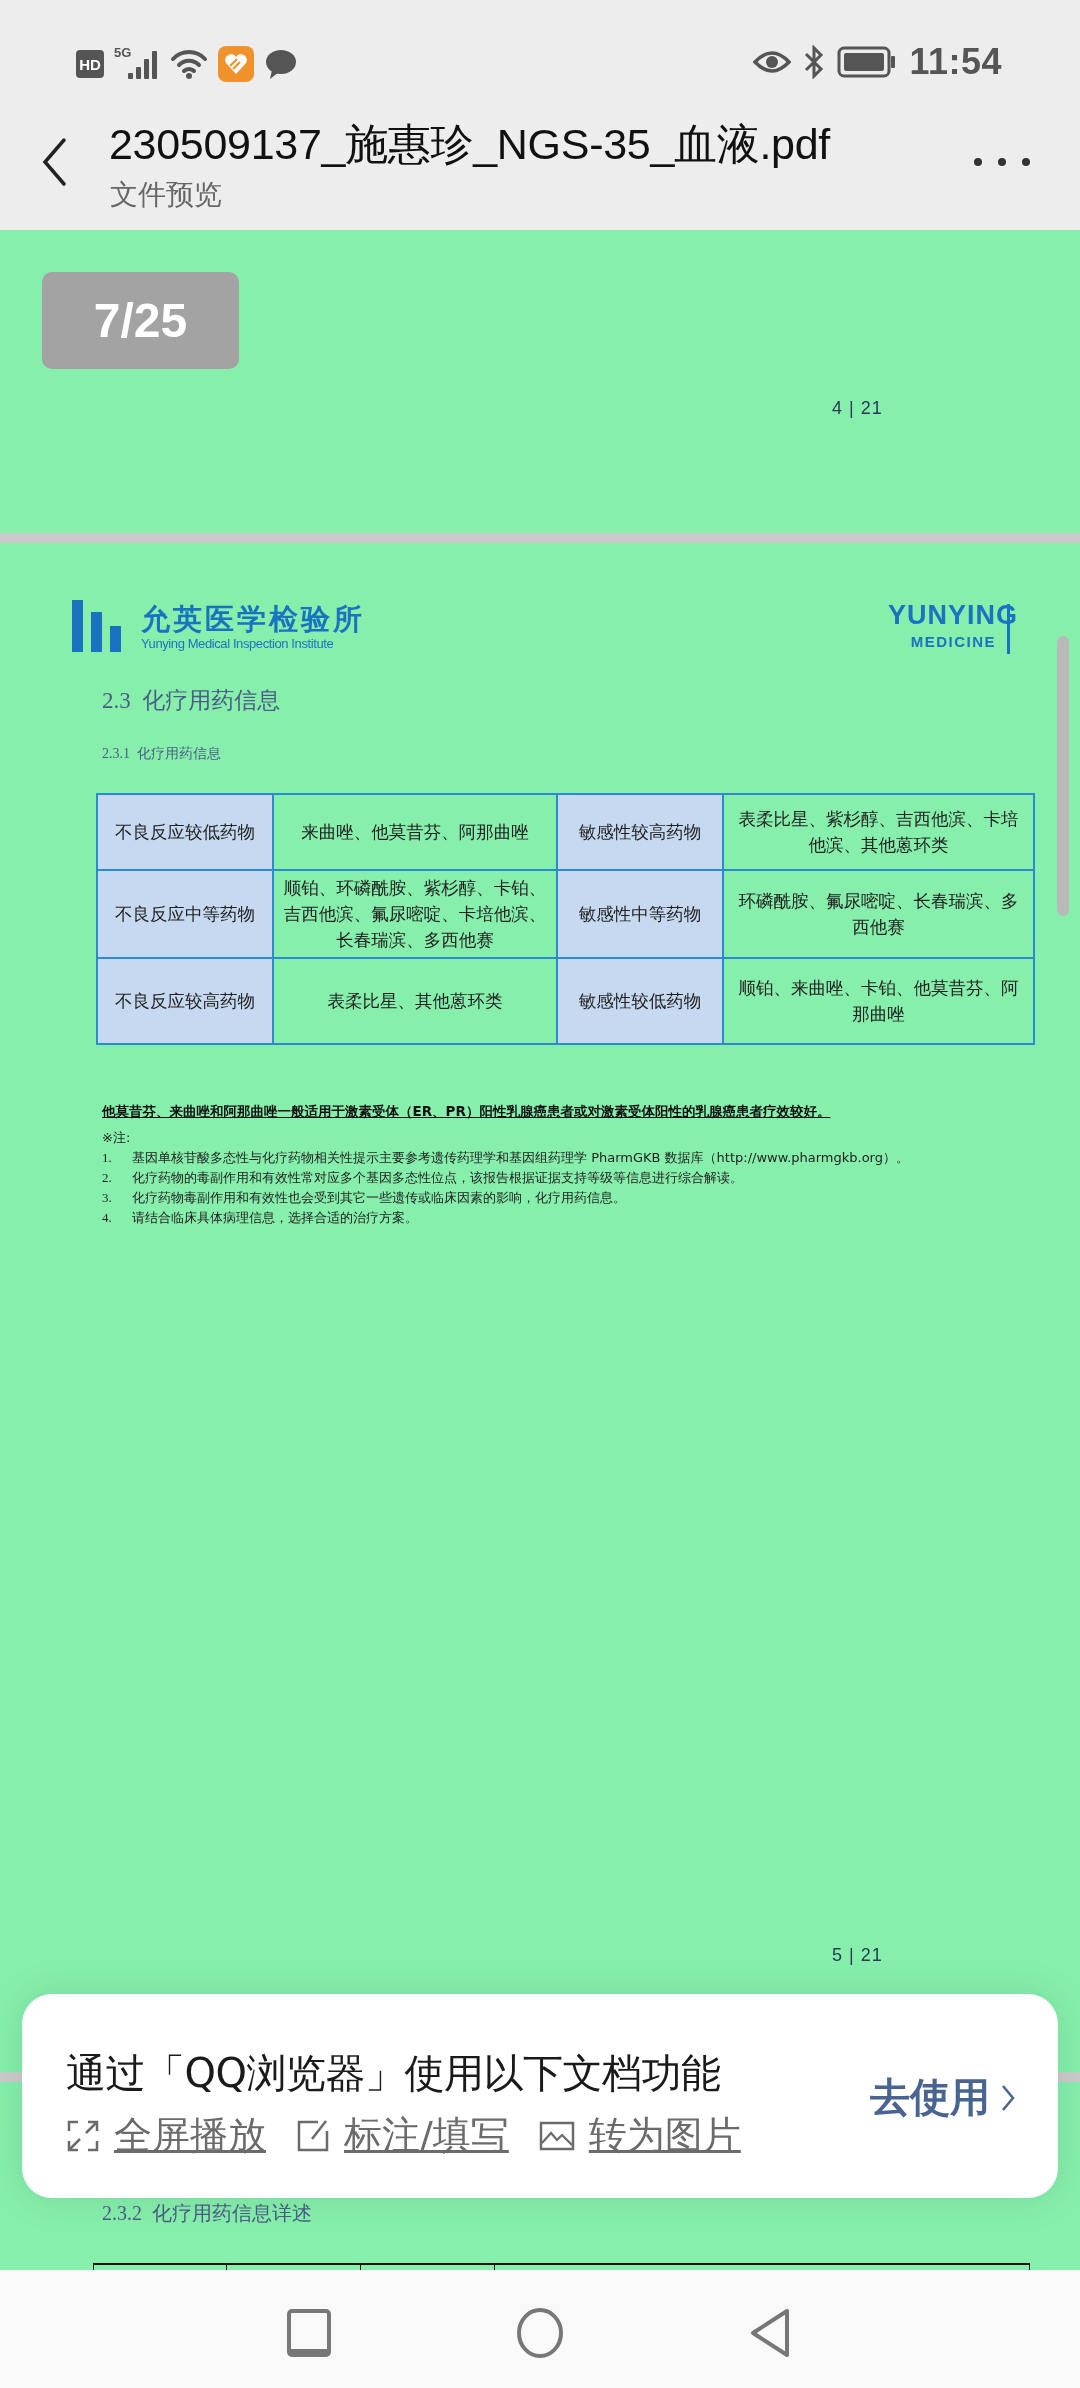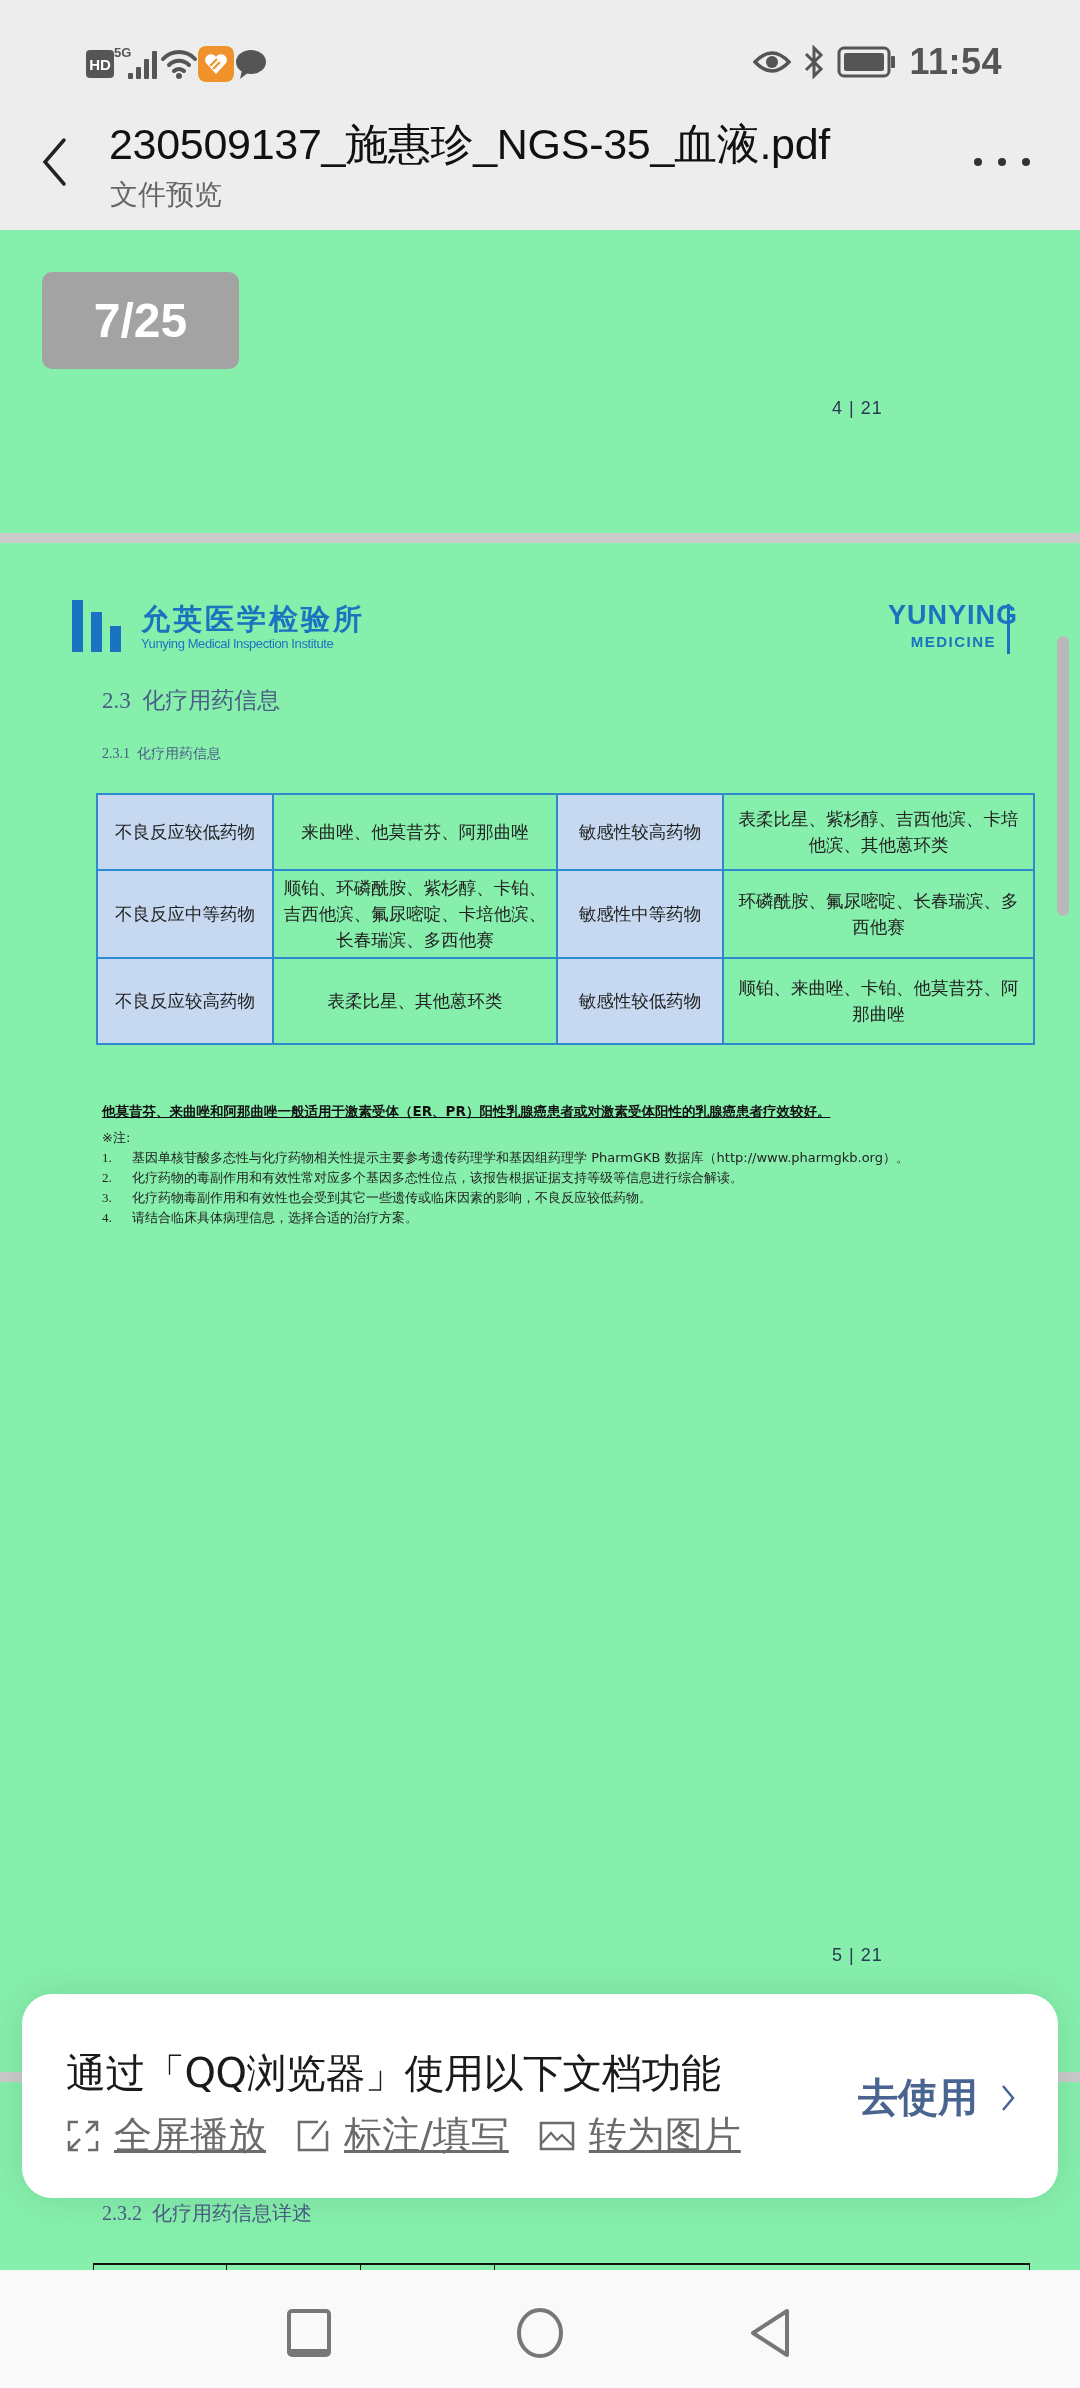--- a/index.html
+++ b/index.html
@@ -2,21 +2,21 @@
 <html><head>
 <meta charset="utf-8">
 <style>
   * { box-sizing: border-box; margin: 0; padding: 0; }
   html, body { width: 1080px; height: 2388px; overflow: hidden; background: #ffffff; }
   body { position: relative; font-family: "DejaVu Sans", "Liberation Sans", sans-serif; color: #222; }
 
   
   .topbar { position: absolute; left: 0; top: 0; width: 1080px; height: 230px; background: #ededed; }
   .status { position: absolute; left: 0; top: 0; width: 1080px; height: 120px; }
-  .st-left { position: absolute; left: 86px; top: 44px; height: 40px; display: flex; align-items: center; }
+  .st-left { position: absolute; left: 76px; top: 44px; height: 40px; display: flex; align-items: center; gap: 10px; }
   .st-right { position: absolute; right: 78px; top: 40px; height: 44px; display: flex; align-items: center; gap: 12px; }
   .hd-badge { width: 28px; height: 28px; background: #555; color: #fff; border-radius: 4px; font: bold 15px "Liberation Sans", sans-serif; display: flex; align-items: center; justify-content: center; }
   .sig { position: relative; width: 46px; height: 34px; }
   .sig .g { position: absolute; left: 0; top: -2px; font: bold 13px "Liberation Sans", sans-serif; color: #555; }
   .sig .bar { position: absolute; bottom: 2px; width: 5px; background: #555; border-radius: 1px; }
   .heart-app { width: 36px; height: 36px; border-radius: 8px; background: #f0922b; display: flex; align-items: center; justify-content: center; }
   .clock { font: bold 36px "Liberation Sans", sans-serif; color: #555; letter-spacing: 0.5px; }
 
   .back-btn { position: absolute; left: 34px; top: 132px; width: 40px; height: 60px; display: flex; align-items: center; justify-content: center; }
   .title { position: absolute; left: 109px; top: 116px; font: 43px "Liberation Sans", sans-serif; color: #111; white-space: nowrap; letter-spacing: -0.3px; }
@@ -62,21 +62,21 @@
 
   .sub-232 { position: absolute; left: 102px; top: 1970px; font-size: 20px; color: #4a5d85; }
   .tbl2-top { position: absolute; left: 93px; top: 2033px; width: 937px; height: 2px; background: #111; }
   .tbl2-col { position: absolute; top: 2033px; width: 1px; height: 10px; background: #111; }
 
   
   .sheet { position: absolute; left: 22px; top: 1994px; width: 1036px; height: 204px; background: #fff; border-radius: 30px; box-shadow: 0 0 40px rgba(0,0,0,0.10); }
   .sheet-title { position: absolute; left: 44px; top: 52px; font: 40px "DejaVu Sans", sans-serif; color: #1a1a1a; white-space: nowrap; letter-spacing: -0.5px; }
   .sheet-feats { position: absolute; left: 44px; top: 116px; display: flex; gap: 30px; }
   .feat { display: flex; align-items: center; gap: 14px; font: 38px "DejaVu Sans", sans-serif; color: #6b6b6b; white-space: nowrap; text-decoration: underline; }
-  .go-btn { position: absolute; right: 42px; top: 76px; display: flex; align-items: center; gap: 22px; font: bold 40px "DejaVu Sans", sans-serif; color: #4a6491; }
+  .go-btn { position: absolute; right: 42px; top: 76px; display: flex; align-items: center; gap: 10px; font: bold 40px "DejaVu Sans", sans-serif; color: #4a6491; }
 
   
   .navbar { position: absolute; left: 0; top: 2270px; width: 1080px; height: 118px; background: #f9f9f9; }
   .nav-btn { position: absolute; top: 28px; width: 70px; height: 70px; display: flex; align-items: center; justify-content: center; }
 </style>
 </head>
 <body>
 
 <div class="topbar">
   <div class="status">
@@ -205,21 +205,21 @@
       <li>
           <span class="n">1.</span>
           <span>基因单核苷酸多态性与化疗药物相关性提示主要参考遗传药理学和基因组药理学 PharmGKB 数据库（http://www.pharmgkb.org）。</span>
         </li>
       <li>
           <span class="n">2.</span>
           <span>化疗药物的毒副作用和有效性常对应多个基因多态性位点，该报告根据证据支持等级等信息进行综合解读。</span>
         </li>
       <li>
           <span class="n">3.</span>
-          <span>化疗药物毒副作用和有效性也会受到其它一些遗传或临床因素的影响，不良反应较低药物。</span>
+          <span>化疗药物毒副作用和有效性也会受到其它一些遗传或临床因素的影响，化疗用药信息。</span>
         </li>
       <li>
           <span class="n">4.</span>
           <span>请结合临床具体病理信息，选择合适的治疗方案。</span>
         </li>
     </ol>
   </div>
 
   <div class="page-num" style="left:832px; top:1715px;">5 | 21</div>
   <div class="page-sep" style="top:1842px;"></div>

